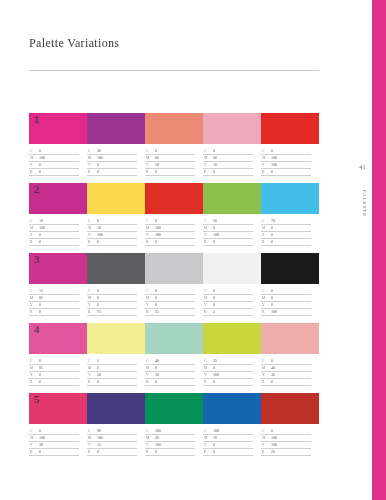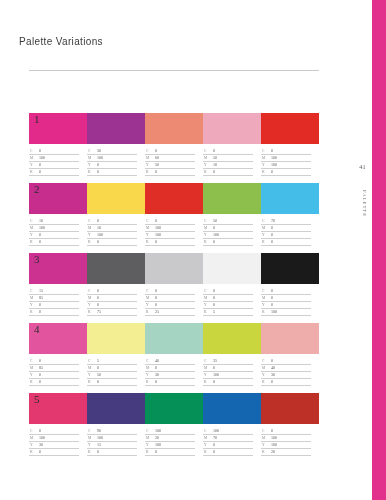--- a/index.html
+++ b/index.html
@@ -23,26 +23,26 @@
   .edge-bar {
     position: absolute;
     top: 0;
     right: 0;
     width: 14px;
     height: 500px;
     background: #e2318d;
   }
   .page-title {
     position: absolute;
-    left: 19px;
+    left: 29px;
     top: 36px;
-    font-size: 10px;
+    font-size: 12px;
     letter-spacing: 0.35px;
     color: #3b3b3f;
-    font-family: Liberation Sans, sans-serif;
+    font-family: Liberation Serif, serif;
     white-space: nowrap;
   }
   .title-rule {
     position: absolute;
     left: 29px;
     top: 70px;
     width: 290px;
     height: 1px;
     background: #c9c9cc;
   }

